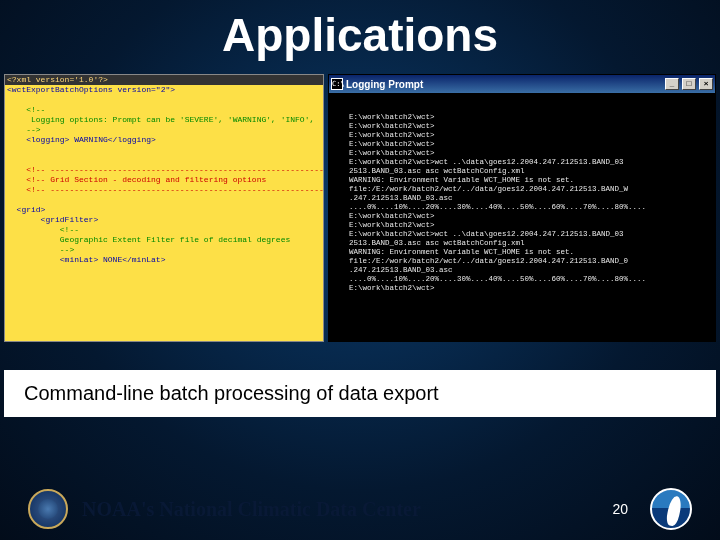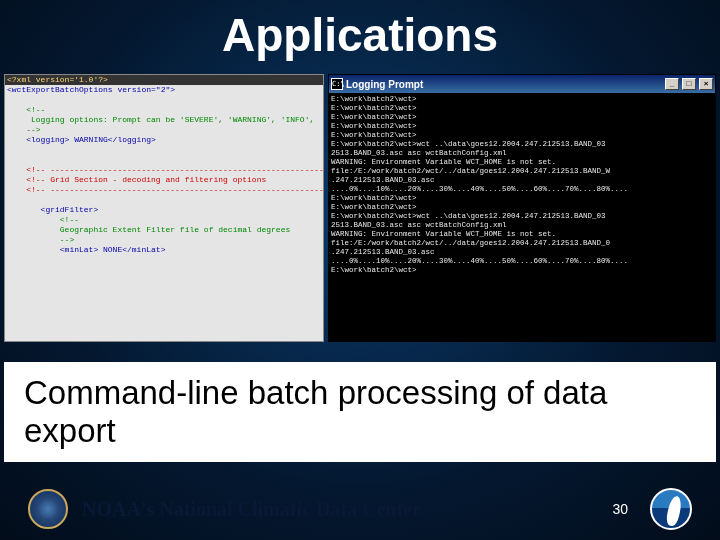--- a/index.html
+++ b/index.html
@@ -1,33 +1,33 @@
 <!DOCTYPE html>
 <html><head>
 <meta charset="utf-8">
 <style>
 *{margin:0;padding:0;box-sizing:border-box}
 body{width:720px;height:540px;background:radial-gradient(ellipse at 50% 40%,#0a3a6a 0%,#041830 60%,#020c1a 100%);font-family:Arial,sans-serif;position:relative;overflow:hidden}
 .title{color:#fff;font-size:46px;font-weight:700;text-align:center;padding:8px 0 12px}
 .panels{display:flex;gap:4px;padding:0 4px}
-.xml-panel{width:320px;height:268px;background:#e5e5e5;border:1px solid #888;overflow:hidden}
+.xml-panel{width:320px;height:268px;background:#fde047;border:1px solid #888;overflow:hidden}
 .xml-line{font:8px/10px "Courier New",monospace;white-space:pre;padding:0 2px}
 .hl{background:#333;color:#ffd87a}
 .blue{color:#00a}
 .green{color:#080}
 .red{color:#c00}
 .dashes{color:#c00;letter-spacing:0}
 .cmd-win{width:388px;height:268px;background:#c7c7c7;border:1px solid #000;display:flex;flex-direction:column}
 .cmd-title{height:18px;background:linear-gradient(#0a246a,#3a6ea5);display:flex;align-items:center;padding:0 2px;gap:3px}
 .cmd-icon{width:12px;height:12px;background:#000;border:1px solid #fff;font:7px/10px monospace;color:#fff;text-align:center}
 .cmd-title-text{color:#fff;font:700 10px Arial;flex:1}
 .winbtn{width:14px;height:12px;background:#d4d0c8;border:1px solid #fff;border-right-color:#404040;border-bottom-color:#404040;font:700 8px/10px Arial;text-align:center;color:#000}
-.cmd-body{flex:1;background:#000;color:#e8e8e8;font:7.5px/9px "Lucida Console","Courier New",monospace;padding:2px;overflow:hidden}
+.cmd-body{flex:1;background:#000;color:#e8e8e8;font:7.5px/9px "Lucida Console","Courier New",monospace;padding:20px;overflow:hidden}
 .cmd-line{white-space:pre}
-.subtitle{color:#000;background:#fff;font-size:33px;font-weight:400;padding:12px 20px;margin:20px 4px 0}
+.subtitle{color:#000;background:#fff;font-size:20px;font-weight:400;padding:12px 20px;margin:28px 4px 0}
 .footer{position:absolute;bottom:10px;left:0;right:0;display:flex;align-items:center;padding:0 28px;gap:14px}
 .seal{width:40px;height:40px;border-radius:50%;background:radial-gradient(circle,#2a4a7a 35%,#0a2a5a 100%);border:2px solid #c9a85a;position:relative}
 .seal::after{content:"";position:absolute;inset:8px;border-radius:50%;background:radial-gradient(circle,#4a7ab0,#1a3a6a)}
 .footer-text{flex:1;color:#0a1a38;font:700 20px Georgia,serif;opacity:.85}
 .pagenum{color:#fff;font:14px Arial;margin-right:8px}
 .noaa{width:42px;height:42px;border-radius:50%;background:linear-gradient(180deg,#2a7abf 48%,#0a3a7a 48%);border:2px solid #fff;position:relative}
 .noaa::before{content:"";position:absolute;left:16px;top:6px;width:12px;height:30px;background:#fff;border-radius:50% 50% 40% 40%;transform:rotate(12deg)}
 </style>
 </head>
 <body>
@@ -43,20 +43,21 @@
     <div class="xml-line green">    &lt;!--</div>
     <div class="xml-line green">     Logging options: Prompt can be 'SEVERE', 'WARNING', 'INFO',</div>
     <div class="xml-line green">    --&gt;</div>
     <div class="xml-line blue">    &lt;logging&gt; WARNING&lt;/logging&gt;</div>
     <div class="xml-line"> </div>
     <div class="xml-line"> </div>
     <div class="xml-line dashes">    &lt;!-- -----------------------------------------------------------</div>
     <div class="xml-line red">    &lt;!-- Grid Section - decoding and filtering options</div>
     <div class="xml-line dashes">    &lt;!-- -----------------------------------------------------------</div>
     <div class="xml-line"> </div>
+    <div class="xml-line blue">  &lt;grid&gt;</div>
     <div class="xml-line blue">       &lt;gridFilter&gt;</div>
     <div class="xml-line green">           &lt;!--</div>
     <div class="xml-line green">           Geographic Extent Filter file of decimal degrees</div>
     <div class="xml-line green">           --&gt;</div>
     <div class="xml-line blue">           &lt;minLat&gt; NONE&lt;/minLat&gt;</div>
   </div>
 
   <div class="cmd-win">
     <div class="cmd-title">
       <div class="cmd-icon">C:\</div>
@@ -90,15 +91,15 @@
       <div class="cmd-line">E:\work\batch2\wct&gt;</div>
     </div>
   </div>
 </div>
 
 <div class="subtitle">Command-line batch processing of data export</div>
 
 <div class="footer">
   <div class="seal"></div>
   <div class="footer-text">NOAA's National Climatic Data Center</div>
-  <div class="pagenum">30</div>
+  <div class="pagenum">20</div>
   <div class="noaa"></div>
 </div>
 
 </body></html>

